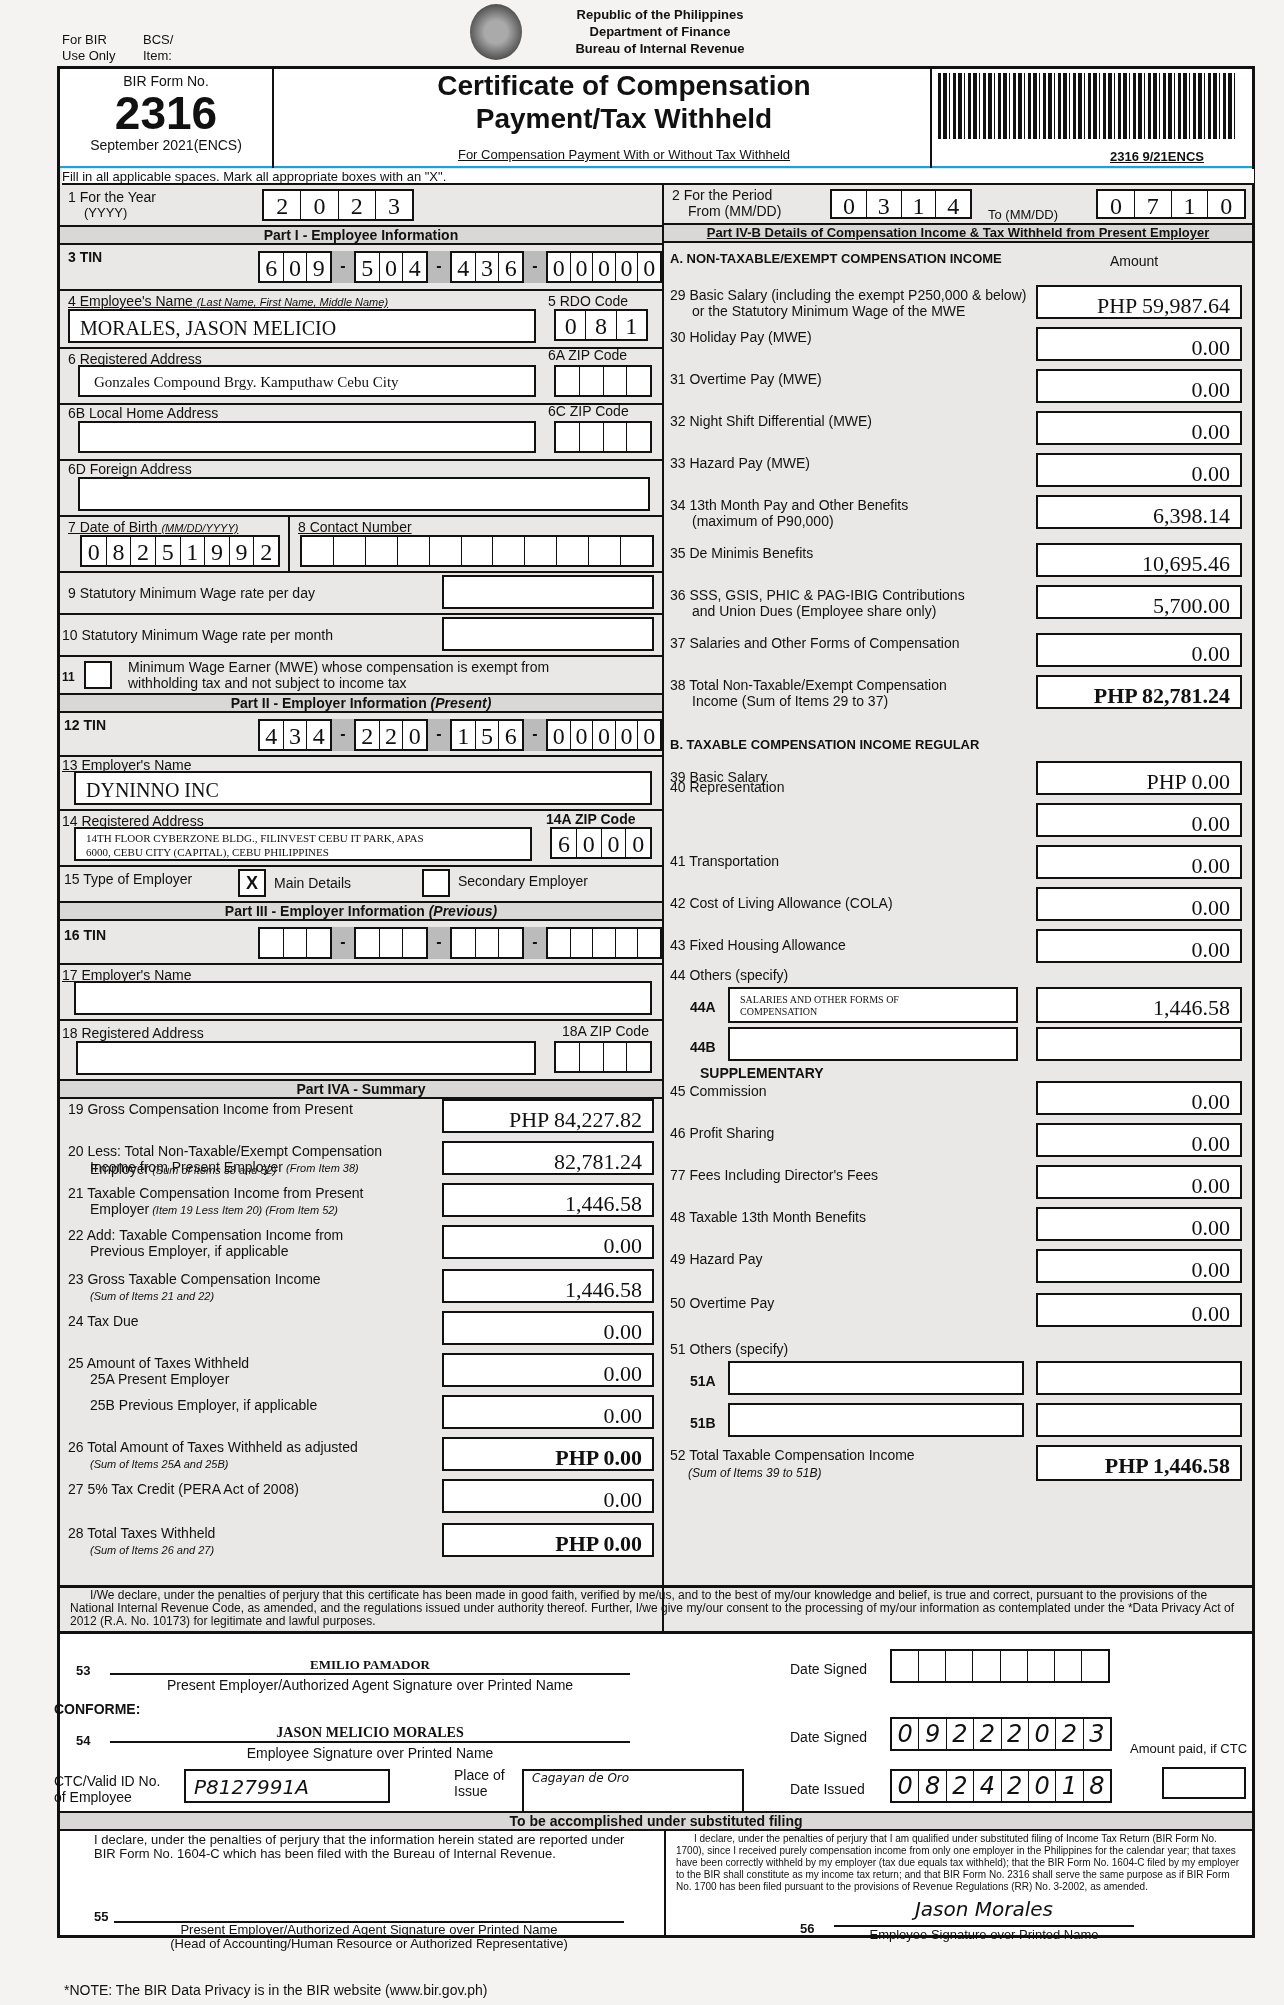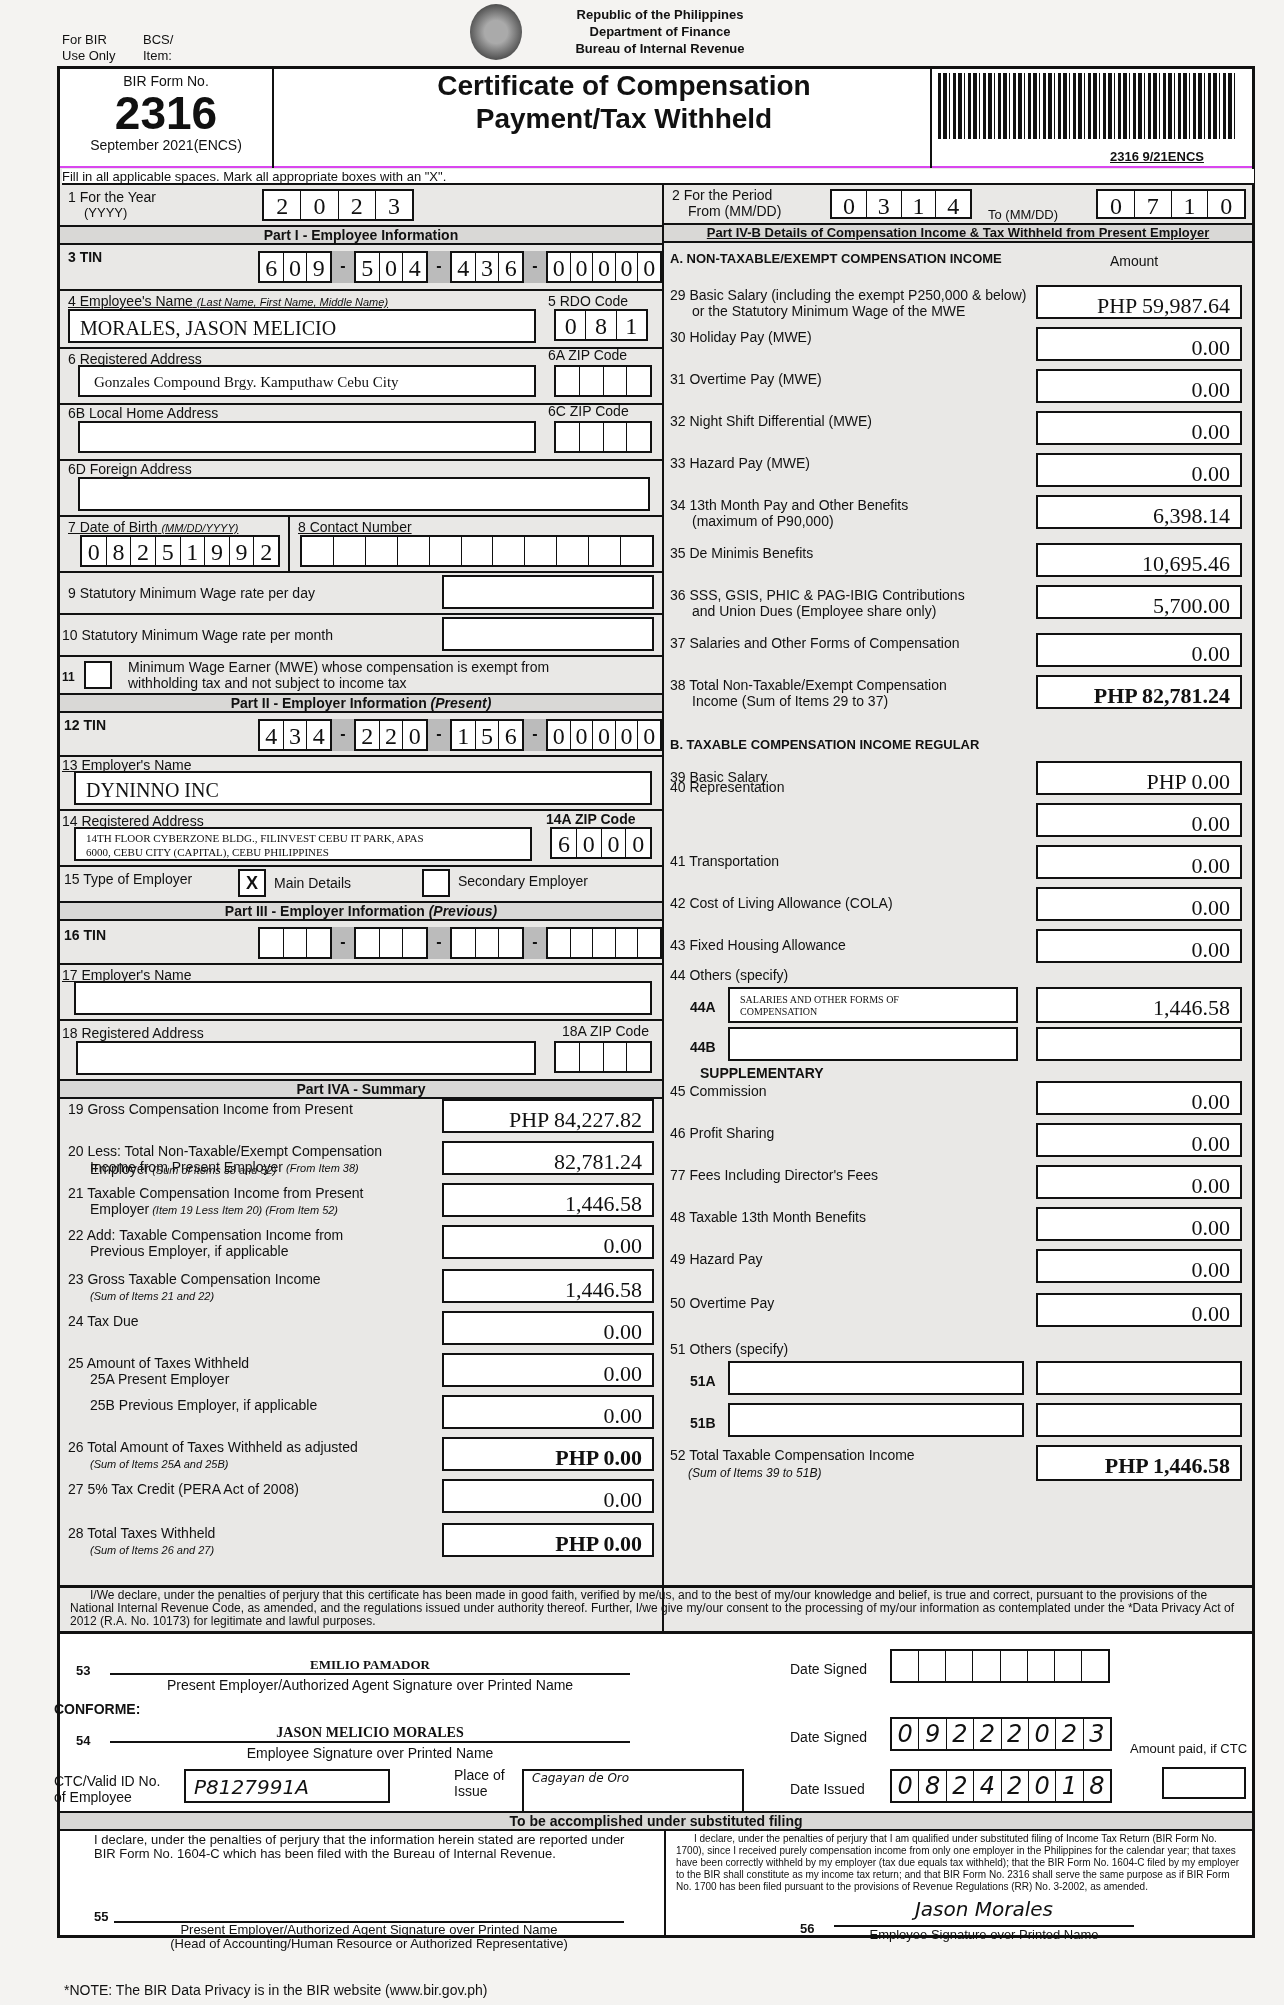--- a/index.html
+++ b/index.html
@@ -2,21 +2,21 @@
 <html><head>
 <meta charset="utf-8">
 <style>
   * { box-sizing: border-box; margin: 0; padding: 0; }
   body { width: 1284px; height: 2005px; background: #f4f3f1; font-family: "Liberation Sans", sans-serif; color: #111; position: relative; overflow: hidden; }
   .abs { position: absolute; }
   .hdr-small { font-size: 13px; line-height: 16px; }
   .bold { font-weight: bold; }
   .center { text-align: center; }
   .form { position: absolute; left: 57px; top: 66px; width: 1198px; height: 1872px; border: 3px solid #111; background: #e9e8e6; }
-  .topbar { position: absolute; left: 0; top: 0; width: 1192px; height: 99px; background: #fff; border-bottom: 2px solid #d946ef; }
+  .topbar { position: absolute; left: 0; top: 0; width: 1192px; height: 99px; background: #fff; border-bottom: 2px solid #0ea5e9; }
   .vline { position: absolute; width: 2px; background: #111; }
   .hline { position: absolute; height: 2px; background: #111; }
   .box { position: absolute; background: #fff; border: 2px solid #111; }
   .serif { font-family: "Liberation Serif", serif; }
   .lbl { position: absolute; font-size: 14px; line-height: 16px; white-space: nowrap; }
   .lbl i { font-size: 11px; font-style: italic; }
   .amt { position: absolute; background: #fff; border: 2px solid #111; font-family: "Liberation Serif", serif; font-size: 22px; text-align: right; padding-right: 10px; padding-top: 6px; }
   .amt.b { font-weight: bold; }
   .digits { position: absolute; background: #fff; border: 2px solid #111; display: flex; font-family: "Liberation Serif", serif; font-size: 24px; }
   .digits span { flex: 1; text-align: center; border-right: 1px solid #111; line-height: 30px; }
@@ -50,20 +50,21 @@
     <div class="abs center" style="left:0;top:4px;width:212px;">
       <div style="font-size:14px;">BIR Form No.</div>
       <div class="bold" style="font-size:46px;line-height:48px;">2316</div>
       <div style="font-size:14px;">September 2021(ENCS)</div>
     </div>
     <div class="vline" style="left:212px;top:0;height:99px;"></div>
     <div class="abs center bold" style="left:214px;top:0;width:700px;font-size:28px;line-height:33px;">
       <div>Certificate of Compensation</div>
       <div>Payment/Tax Withheld</div>
     </div>
+    <div class="abs center" style="left:214px;top:78px;width:700px;font-size:13px;text-decoration:underline;">For Compensation Payment With or Without Tax Withheld</div>
     <div class="vline" style="left:870px;top:0;height:99px;"></div>
     <div class="abs" style="left:878px;top:4px;width:300px;height:66px;background:repeating-linear-gradient(90deg,#111 0 3px,#fff 3px 5px,#111 5px 9px,#fff 9px 11px,#111 11px 12px,#fff 12px 15px);"></div>
     <div class="abs" style="left:1050px;top:80px;font-size:13px;font-weight:bold;text-decoration:underline;">2316 9/21ENCS</div>
   </div>
   <div class="abs" style="left:2px;top:100px;width:1192px;height:16px;background:#fff;border-bottom:2px solid #111;font-size:13px;line-height:15px;">Fill in all applicable spaces. Mark all appropriate boxes with an "X".</div>
 
   <div class="vline" style="left:602px;top:116px;height:1490px;"></div>
 
   <div class="lbl" style="left:8px;top:120px;">1  For the Year</div>
   <div class="lbl" style="left:24px;top:136px;font-size:13px;">(YYYY)</div>

